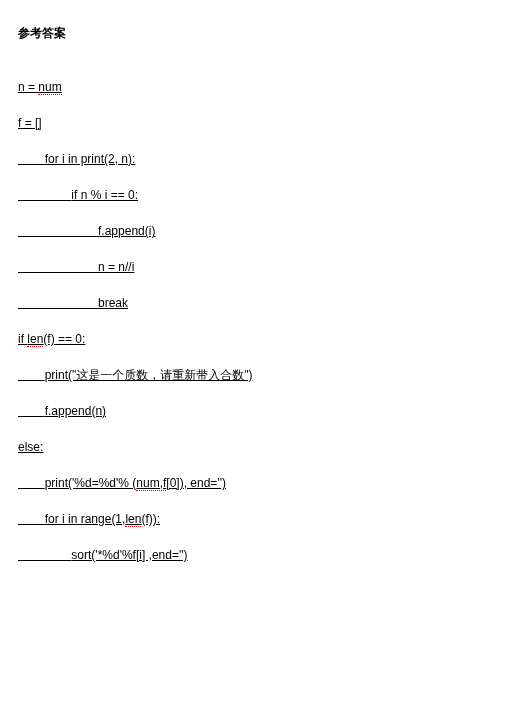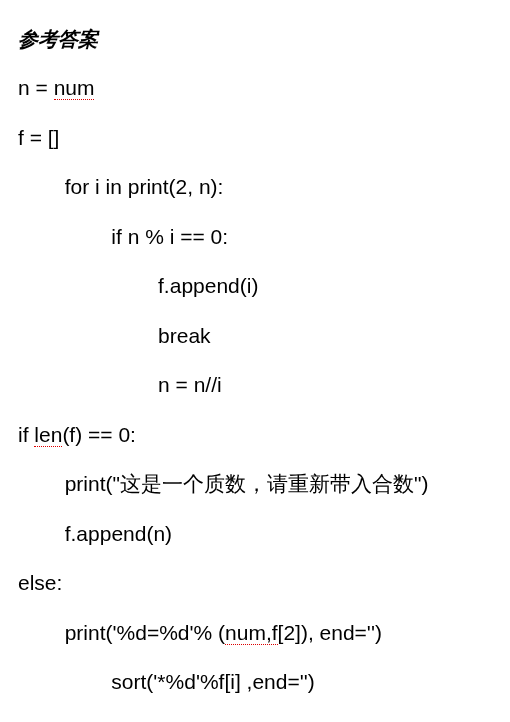--- a/index.html
+++ b/index.html
@@ -8,46 +8,47 @@
       font-family: "Microsoft YaHei", "SimSun", Arial, sans-serif;
       font-size: 16px;
       line-height: 1.5;
       color: #000;
       background: #fff;
       width: 510px;
       box-sizing: border-box;
     }
     .title {
       font-weight: bold;
-      margin-bottom: 18px;
-      font-size: 20px;
-      font-style: italic;
+      margin-bottom: 36px;
+      font-size: 12px;
     }
     .code-line {
       white-space: pre;
       margin-bottom: 18px;
       font-family: Arial, "Microsoft YaHei", sans-serif;
-      font-size: 21px;
+      font-size: 12px;
+      text-decoration: underline;
     }
     .underline-red {
       border-bottom: 1px dotted #d00;
       text-decoration: none;
     }
   </style>
 </head>
 <body>
 
 <div class="title">参考答案</div>
 <div id="code-block">
     <div class="code-line"><span></span><span>n = </span><span class="underline-red">num</span></div>
     <div class="code-line"><span></span><span>f = []</span></div>
     <div class="code-line"><span>        </span><span>for i in print(2, n):</span></div>
     <div class="code-line"><span>                </span><span>if n % i == 0:</span></div>
     <div class="code-line"><span>                        </span><span>f.append(i)</span></div>
+    <div class="code-line"><span>                        </span><span>n = n//i</span></div>
     <div class="code-line"><span>                        </span><span>break</span></div>
-    <div class="code-line"><span>                        </span><span>n = n//i</span></div>
     <div class="code-line"><span></span><span>if </span><span class="underline-red">len</span><span>(f) == 0:</span></div>
     <div class="code-line"><span>        </span><span>print("这是一个质数，请重新带入合数")</span></div>
     <div class="code-line"><span>        </span><span>f.append(n)</span></div>
     <div class="code-line"><span></span><span>else:</span></div>
-    <div class="code-line"><span>        </span><span>print('%d=%d'% (</span><span class="underline-red">num,f</span><span>[2]), end='')</span></div>
+    <div class="code-line"><span>        </span><span>print('%d=%d'% (</span><span class="underline-red">num,f</span><span>[0]), end='')</span></div>
+    <div class="code-line"><span>        </span><span>for i in range(1,</span><span class="underline-red">len</span><span>(f)):</span></div>
     <div class="code-line"><span>                </span><span>sort('*%d'%f[i] ,end='')</span></div>
   </div>
 
 </body></html>

